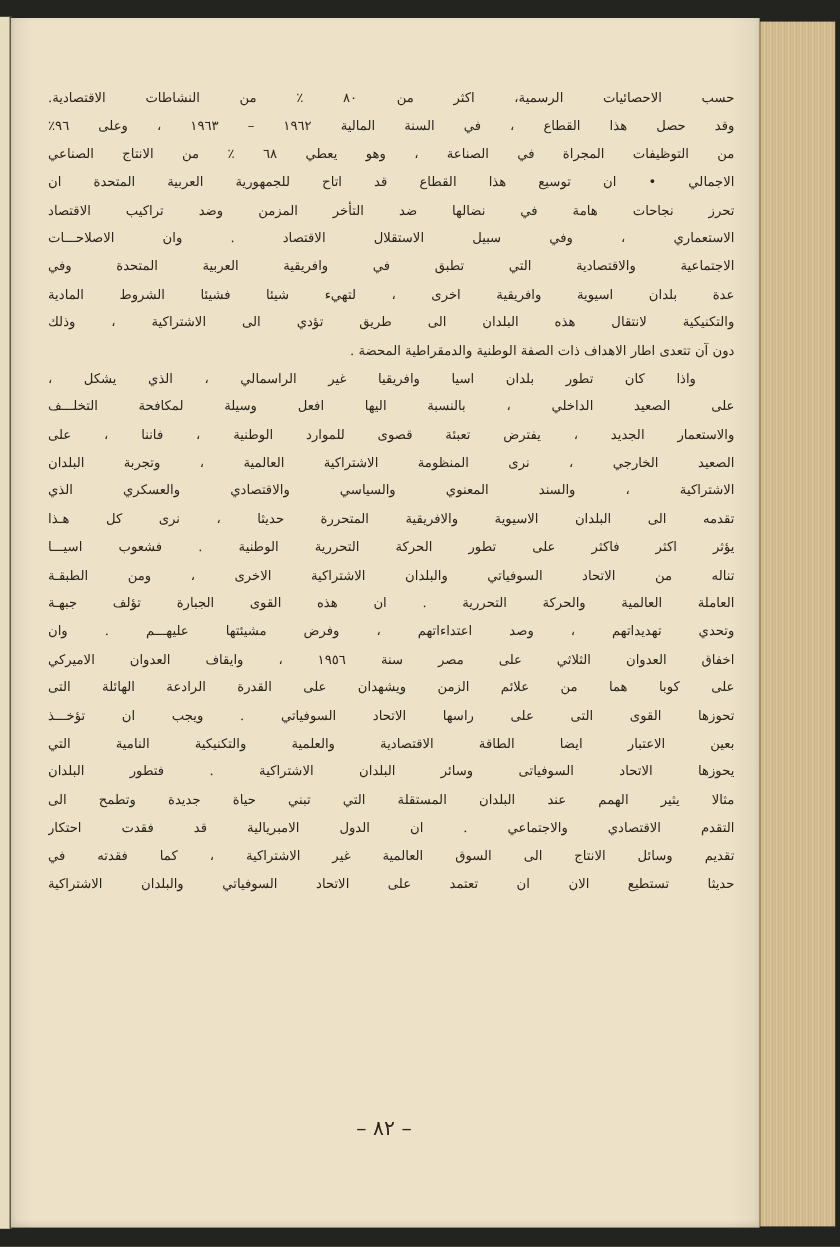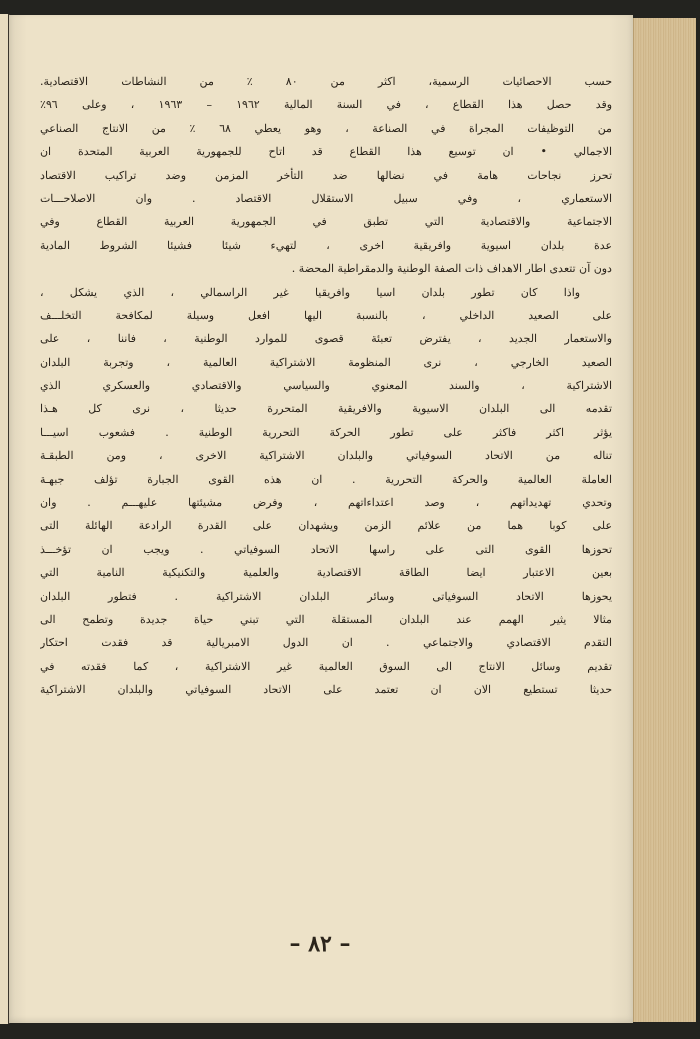--- a/index.html
+++ b/index.html
@@ -34,50 +34,52 @@
   }
   .line {
     display: block; height: 23.4px; white-space: nowrap; overflow: hidden;
     text-align: justify; text-align-last: justify;
   }
   .line.last { text-align-last: right; }
   .line.indent { padding-right: 32px; }
   .page-number {
     position: absolute; left: 0; width: 640px; top: 930px;
     text-align: center; direction: rtl;
-    font-size: 22px; font-weight: bold; color: #2b241b;
+    font-size: 17px; font-weight: normal; color: #2b241b;
   }
 </style>
 </head>
 <body>
 
 <div class="left-edge"></div>
 <div class="page"></div>
 <div class="page-edges"></div>
 
 <div class="text-block">
   <span class="line">حسب الاحصائيات الرسمية، اكثر من ٨٠ ٪ من النشاطات الاقتصادية.</span>
   <span class="line">وقد حصل هذا القطاع ، في السنة المالية ١٩٦٢ – ١٩٦٣ ، وعلى ٩٦٪</span>
   <span class="line">من التوظيفات المجراة في الصناعة ، وهو يعطي ٦٨ ٪ من الانتاج الصناعي</span>
   <span class="line">الاجمالي • ان توسيع هذا القطاع قد اتاح للجمهورية العربية المتحدة ان</span>
   <span class="line">تحرز نجاحات هامة في نضالها ضد التأخر المزمن وضد تراكيب الاقتصاد</span>
   <span class="line">الاستعماري ، وفي سبيل الاستقلال الاقتصاد . وان الاصلاحـــات</span>
-  <span class="line">الاجتماعية والاقتصادية التي تطبق في الجمهورية العربية القطاع وفي</span>
+  <span class="line">الاجتماعية والاقتصادية التي تطبق في وافريقية العربية المتحدة وفي</span>
   <span class="line">عدة بلدان اسيوية وافريقية اخرى ، لتهيء شيئا فشيئا الشروط المادية</span>
+  <span class="line">والتكنيكية لانتقال هذه البلدان الى طريق تؤدي الى الاشتراكية ، وذلك</span>
   <span class="line last">دون آن تتعدى اطار الاهداف ذات الصفة الوطنية والدمقراطية المحضة .</span>
   <span class="line indent">واذا كان تطور بلدان اسيا وافريقيا غير الراسمالي ، الذي يشكل ،</span>
   <span class="line">على الصعيد الداخلي ، بالنسبة اليها افعل وسيلة لمكافحة التخلـــف</span>
   <span class="line">والاستعمار الجديد ، يفترض تعبئة قصوى للموارد الوطنية ، فاننا ، على</span>
   <span class="line">الصعيد الخارجي ، نرى المنظومة الاشتراكية العالمية ، وتجربة البلدان</span>
   <span class="line">الاشتراكية ، والسند المعنوي والسياسي والاقتصادي والعسكري الذي</span>
   <span class="line">تقدمه الى البلدان الاسيوية والافريقية المتحررة حديثا ، نرى كل هـذا</span>
   <span class="line">يؤثر اكثر فاكثر على تطور الحركة التحررية الوطنية . فشعوب اسيـــا</span>
   <span class="line">تناله من الاتحاد السوفياتي والبلدان الاشتراكية الاخرى ، ومن الطبقـة</span>
   <span class="line">العاملة العالمية والحركة التحررية . ان هذه القوى الجبارة تؤلف جبهـة</span>
   <span class="line">وتحدي تهديداتهم ، وصد اعتداءاتهم ، وفرض مشيئتها عليهـــم . وان</span>
+  <span class="line">اخفاق العدوان الثلاثي على مصر سنة ١٩٥٦ ، وايقاف العدوان الاميركي</span>
   <span class="line">على كوبا هما من علائم الزمن ويشهدان على القدرة الرادعة الهائلة التى</span>
   <span class="line">تحوزها القوى التى على راسها الاتحاد السوفياتي . ويجب ان تؤخـــذ</span>
   <span class="line">بعين الاعتبار ايضا الطاقة الاقتصادية والعلمية والتكنيكية النامية التي</span>
   <span class="line">يحوزها الاتحاد السوفياتى وسائر البلدان الاشتراكية . فتطور البلدان</span>
   <span class="line">مثالا يثير الهمم عند البلدان المستقلة التي تبني حياة جديدة وتطمح الى</span>
   <span class="line">التقدم الاقتصادي والاجتماعي . ان الدول الامبريالية قد فقدت احتكار</span>
   <span class="line">تقديم وسائل الانتاج الى السوق العالمية غير الاشتراكية ، كما فقدته في</span>
   <span class="line">حديثا تستطيع الان ان تعتمد على الاتحاد السوفياتي والبلدان الاشتراكية</span>
 </div>
 

